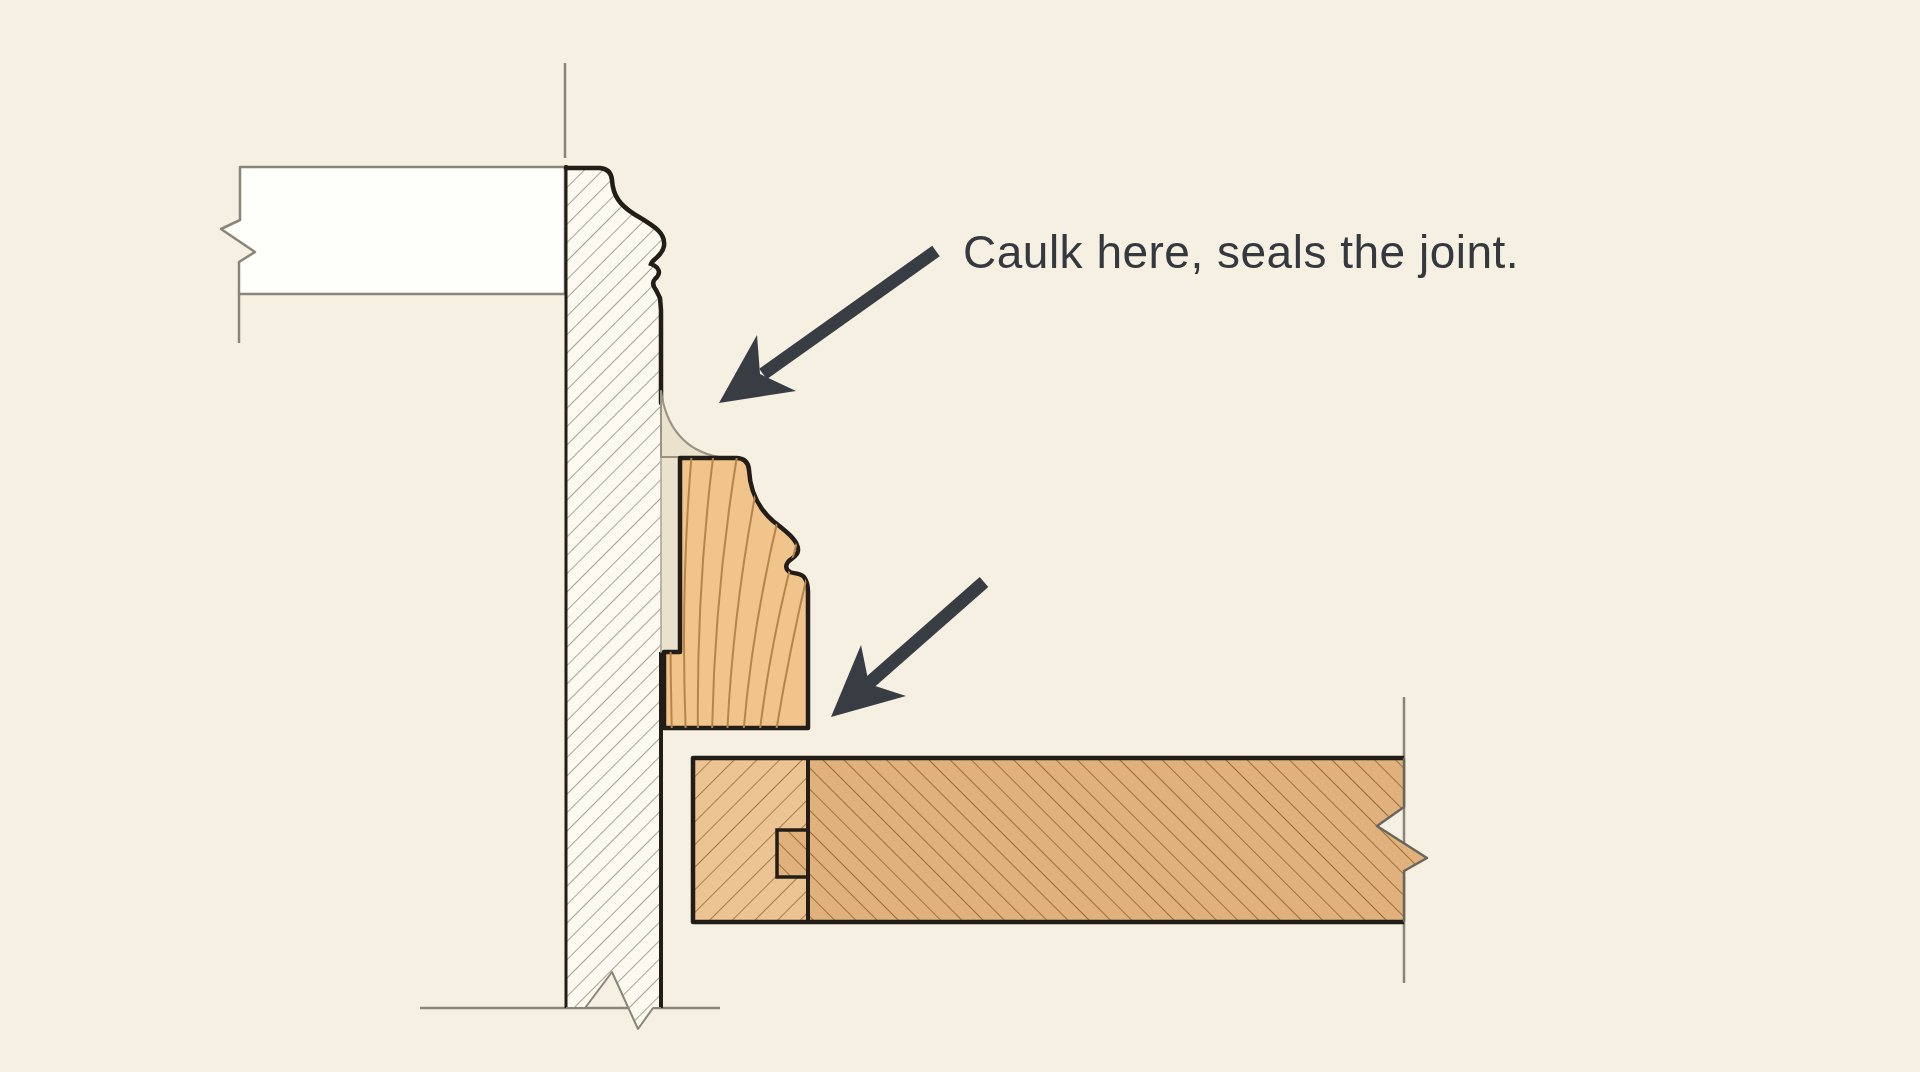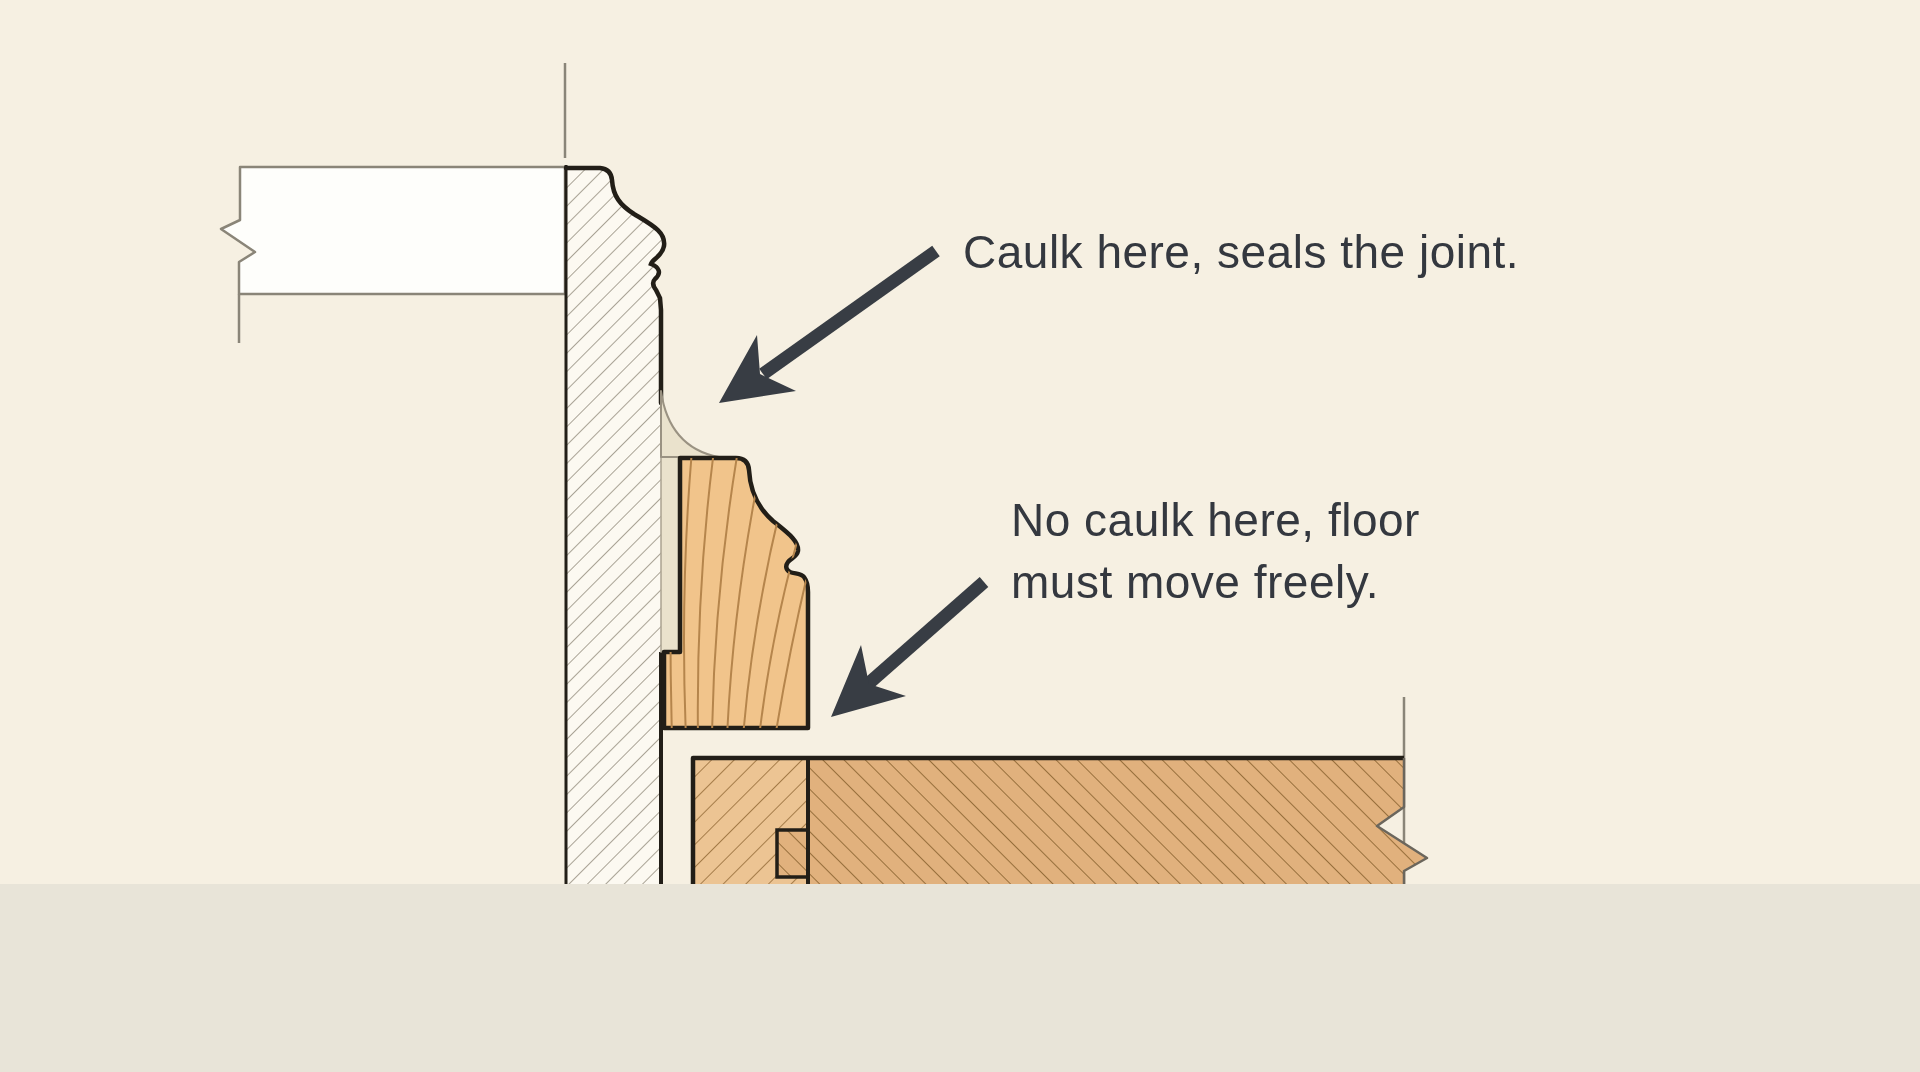--- a/index.html
+++ b/index.html
@@ -1,18 +1,18 @@
 <!DOCTYPE html>
 <html><head>
 <meta charset="utf-8">
 <style>
   html,body { margin:0; padding:0; background:#e8e4d8; }
   .stage {
     position:relative;
-    width:1920px; height:884px;
+    width:1920px; height:1072px;
     overflow:hidden;
     font-family:"Liberation Sans", sans-serif;
     background:#f6f0e2;
   }
   .stage svg { position:absolute; left:0; top:0; }
   .annot {
     position:absolute;
     color:#34383f;
     font-size:46px;
     letter-spacing:0.5px;
@@ -95,18 +95,14 @@
 
     <g>
       <path d="M 984,582 L 868,684" stroke="#383d44" stroke-width="13" fill="none"></path>
       <polygon points="831,717 861,645 869,684 906,696" fill="#383d44"></polygon>
     </g>
   </svg>
 
   <div class="annot" id="label-caulk">
     <span>Caulk here, seals the joint.</span>
   </div>
-  <div class="annot" id="label-nocaulk">
-    <div>No caulk here, floor</div>
-    <div>must move freely.</div>
-  </div>
 
 </div>
 
 </body></html>

